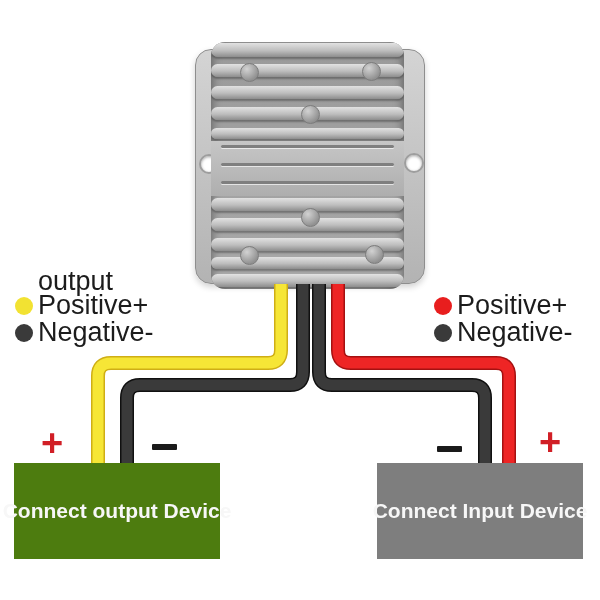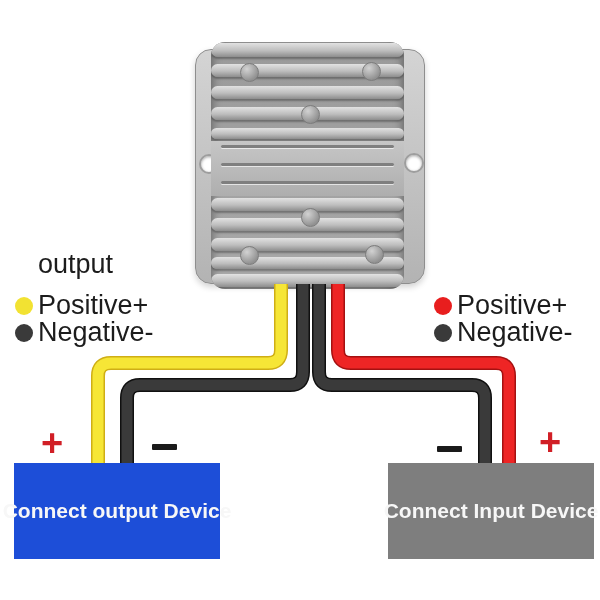--- a/index.html
+++ b/index.html
@@ -3,21 +3,21 @@
 <meta charset="utf-8">
 <style>
   html,body { margin:0; padding:0; }
   body { font-family:"Liberation Sans","DejaVu Sans",sans-serif; background:#ffffff; }
   .stage { position:relative; width:600px; height:600px; background:#ffffff; overflow:hidden; }
   .legend-title { font-size:27px; color:#1c1c1c; line-height:27px; }
   .legend-row { position:absolute; display:flex; align-items:center; }
   .dot { width:18px; height:18px; border-radius:50%; display:inline-block; flex:0 0 auto; }
   .legend-text { font-size:27px; color:#1c1c1c; line-height:27px; margin-left:5px; white-space:nowrap; }
 
-  .legend-output-title { position:absolute; left:38px; top:251px; }
+  .legend-output-title { position:absolute; left:38px; top:268px; }
   .legend-output-pos   { left:15px;  top:292px; }
   .legend-output-neg   { left:15px;  top:319px; }
   .legend-input-title  { position:absolute; left:458px; top:261px; }
   .legend-input-pos    { left:434px; top:292px; }
   .legend-input-neg    { left:434px; top:319px; }
 
   
   .backplate { position:absolute; left:195px; top:49px; width:228px; height:233px;
                border-radius:16px; background:linear-gradient(180deg,#d4d4d4,#b3b3b3);
                border:1px solid #8e8e8e; box-shadow:0 3px 6px rgba(0,0,0,.18); }
@@ -67,21 +67,21 @@
   .plus-output { left:41px;  top:424px; }
   .plus-input  { left:539px; top:423px; }
   .minus { position:absolute; width:25px; height:6px; border-radius:1px; }
   .minus-output { left:152px; top:444px; }
   .minus-input  { left:437px; top:446px; }
 
   
   .cbox { position:absolute; top:463px; width:206px; height:96px;
           display:flex; align-items:center; justify-content:center; }
   .cbox-output { left:14px; }
-  .cbox-input  { left:388px; }
+  .cbox-input  { left:377px; }
   .cbox-label { font-size:21px; font-weight:700; white-space:nowrap; }
 </style>
 </head>
 <body>
 
 <div class="stage">
 
   <div class="legend-title legend-output-title">output</div>
   <div class="legend-row legend-output-pos">
     <span class="dot" style="background: rgb(242, 226, 50);"></span>
@@ -143,20 +143,20 @@
 
     <path fill="none" stroke="#a51111" stroke-width="14" d="M338 284 L338 350 Q338 363 351 363 L496 363 Q509 363 509 376 L509 464"></path>
     <path fill="none" stroke-width="11" d="M338 284 L338 350 Q338 363 351 363 L496 363 Q509 363 509 376 L509 464" stroke="#ee2525"></path>
   </svg>
 
   <span class="plus plus-output" style="color: rgb(209, 31, 38);">+</span>
   <div class="minus minus-output" aria-label="−" style="background: rgb(26, 26, 26);"></div>
   <div class="minus minus-input" aria-label="−" style="background: rgb(26, 26, 26);"></div>
   <span class="plus plus-input" style="color: rgb(209, 31, 38);">+</span>
 
-  <div class="cbox cbox-output" style="background: #1d4ed8; text-align: center;">
+  <div class="cbox cbox-output" style="background: #4d7c0f; text-align: center;">
     <span class="cbox-label" style="color: rgb(247, 247, 247);">Connect output Device</span>
   </div>
   <div class="cbox cbox-input" style="background: rgb(126, 126, 126);">
     <span class="cbox-label" style="color: rgb(247, 247, 247);">Connect Input Device</span>
   </div>
 
 </div>
 
 </body></html>

